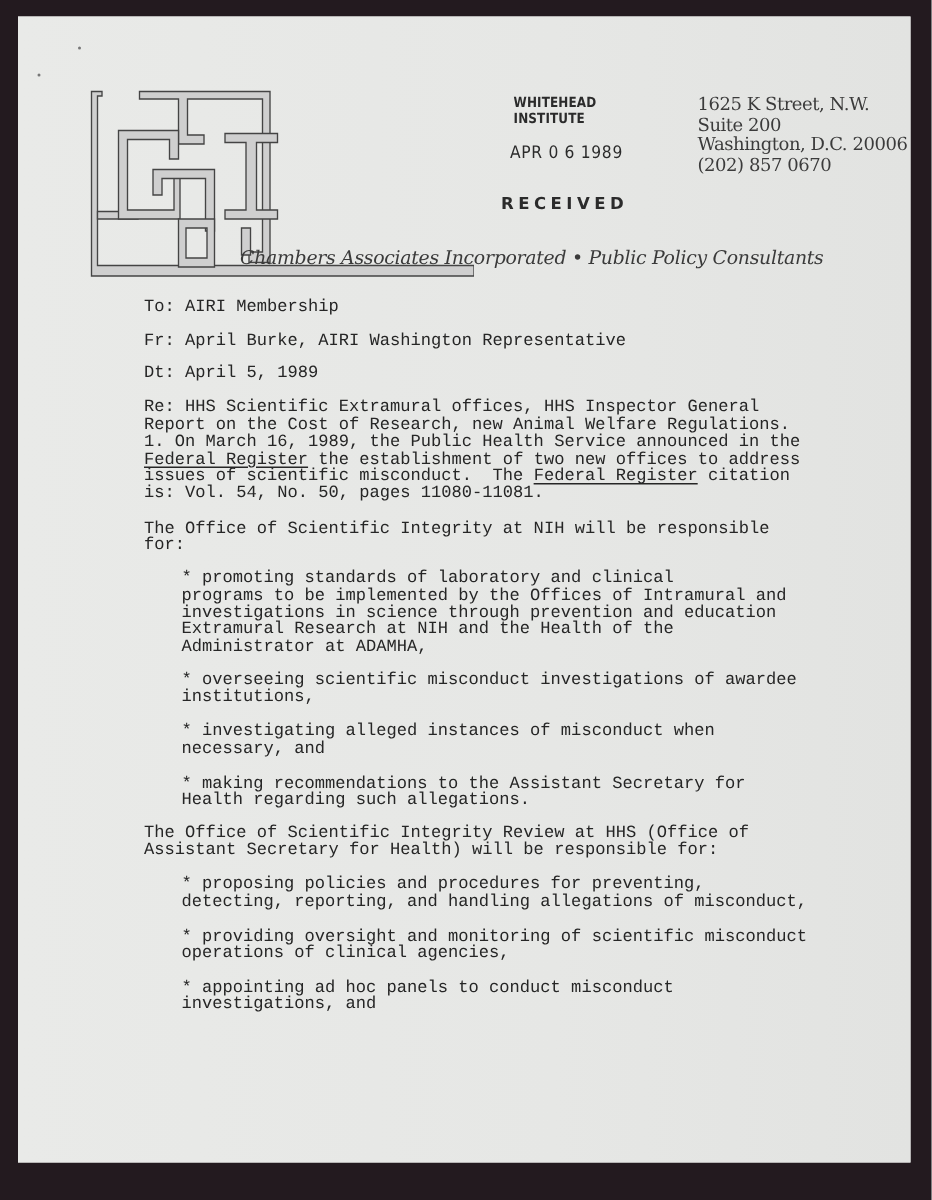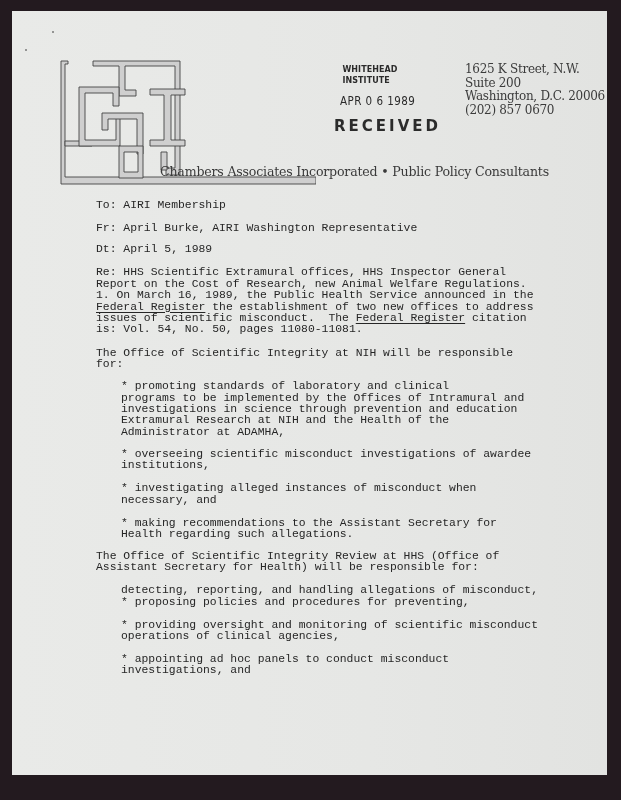--- a/index.html
+++ b/index.html
@@ -10,29 +10,29 @@
   }
   .page {
     position:absolute; left:12px; top:11px; width:595px; height:764px;
     background:#e7e8e6;
     background-image: linear-gradient(90deg, #e9eae8 0%, #e6e7e5 60%, #e2e3e1 100%);
   }
   .logo { position:absolute; left:44px; top:49px; width:260px; height:130px; }
   .firm-name {
     position:absolute; left:148px; top:153px;
     font-family:"DejaVu Serif", serif; font-size:12.6px; color:#3a3a3a;
-    letter-spacing:-0.2px; white-space:nowrap;
+    letter-spacing:-0.2px; white-space:nowrap;font-style:italic;
   }
   .stamp {
     position:absolute; left:322px; top:52px; width:120px; text-align:left;
     font-family:"DejaVu Sans", sans-serif; color:#2b2b2b;
   }
   .stamp .inst { font-size:9.3px; font-weight:bold; letter-spacing:0.1px; transform:scaleX(0.86); display:block; }
   .stamp .date { font-size:11.5px; margin-top:9px; display:block; letter-spacing:0.5px; transform:scaleX(0.9);}
-  .stamp .recv { font-size:15px; font-weight:bold; margin-top:9px; display:block; letter-spacing:3px; }
+  .stamp .recv { font-size:11px; font-weight:bold; margin-top:21px; display:block; letter-spacing:3px; }
   .address {
     position:absolute; left:453px; top:52px;
     font-family:"DejaVu Serif", serif; font-size:12px; line-height:13.5px; color:#3b3b3b;
     letter-spacing:-0.3px;
   }
   .address div { white-space:nowrap; }
   .body-text {
     position:absolute; left:84px; top:189px; width:500px;
     font-size:11.4px; line-height:11.4px; color:#262626;
   }
@@ -123,22 +123,22 @@
       <div class="line">* making recommendations to the Assistant Secretary for</div>
       <div class="line">Health regarding such allegations.</div>
     </div>
 
     <div style="margin-top:10.6px">
       <div class="line">The Office of Scientific Integrity Review at HHS (Office of</div>
       <div class="line">Assistant Secretary for Health) will be responsible for:</div>
     </div>
 
     <div class="ind" style="margin-top:11.6px">
+      <div class="line">* proposing policies and procedures for preventing,</div>
       <div class="line">detecting, reporting, and handling allegations of misconduct,</div>
-      <div class="line">* proposing policies and procedures for preventing,</div>
     </div>
     <div class="ind" style="margin-top:11.6px">
       <div class="line">* providing oversight and monitoring of scientific misconduct</div>
       <div class="line">operations of clinical agencies,</div>
     </div>
     <div class="ind" style="margin-top:11.6px">
       <div class="line">* appointing ad hoc panels to conduct misconduct</div>
       <div class="line">investigations, and</div>
     </div>
   </div>

